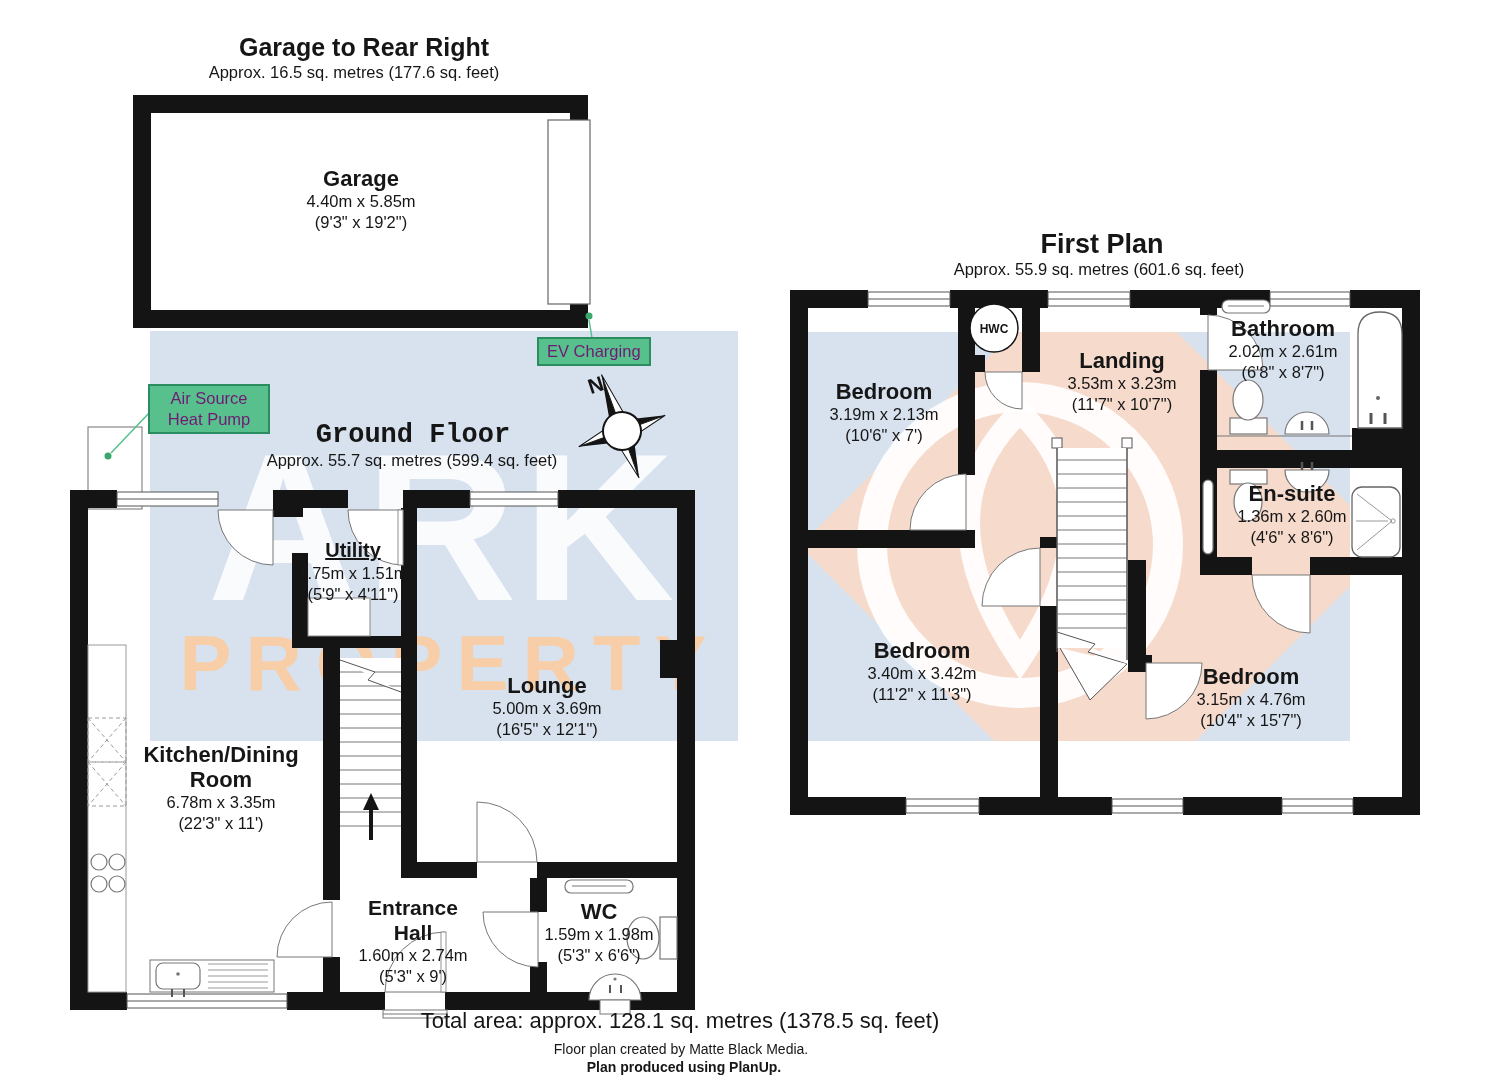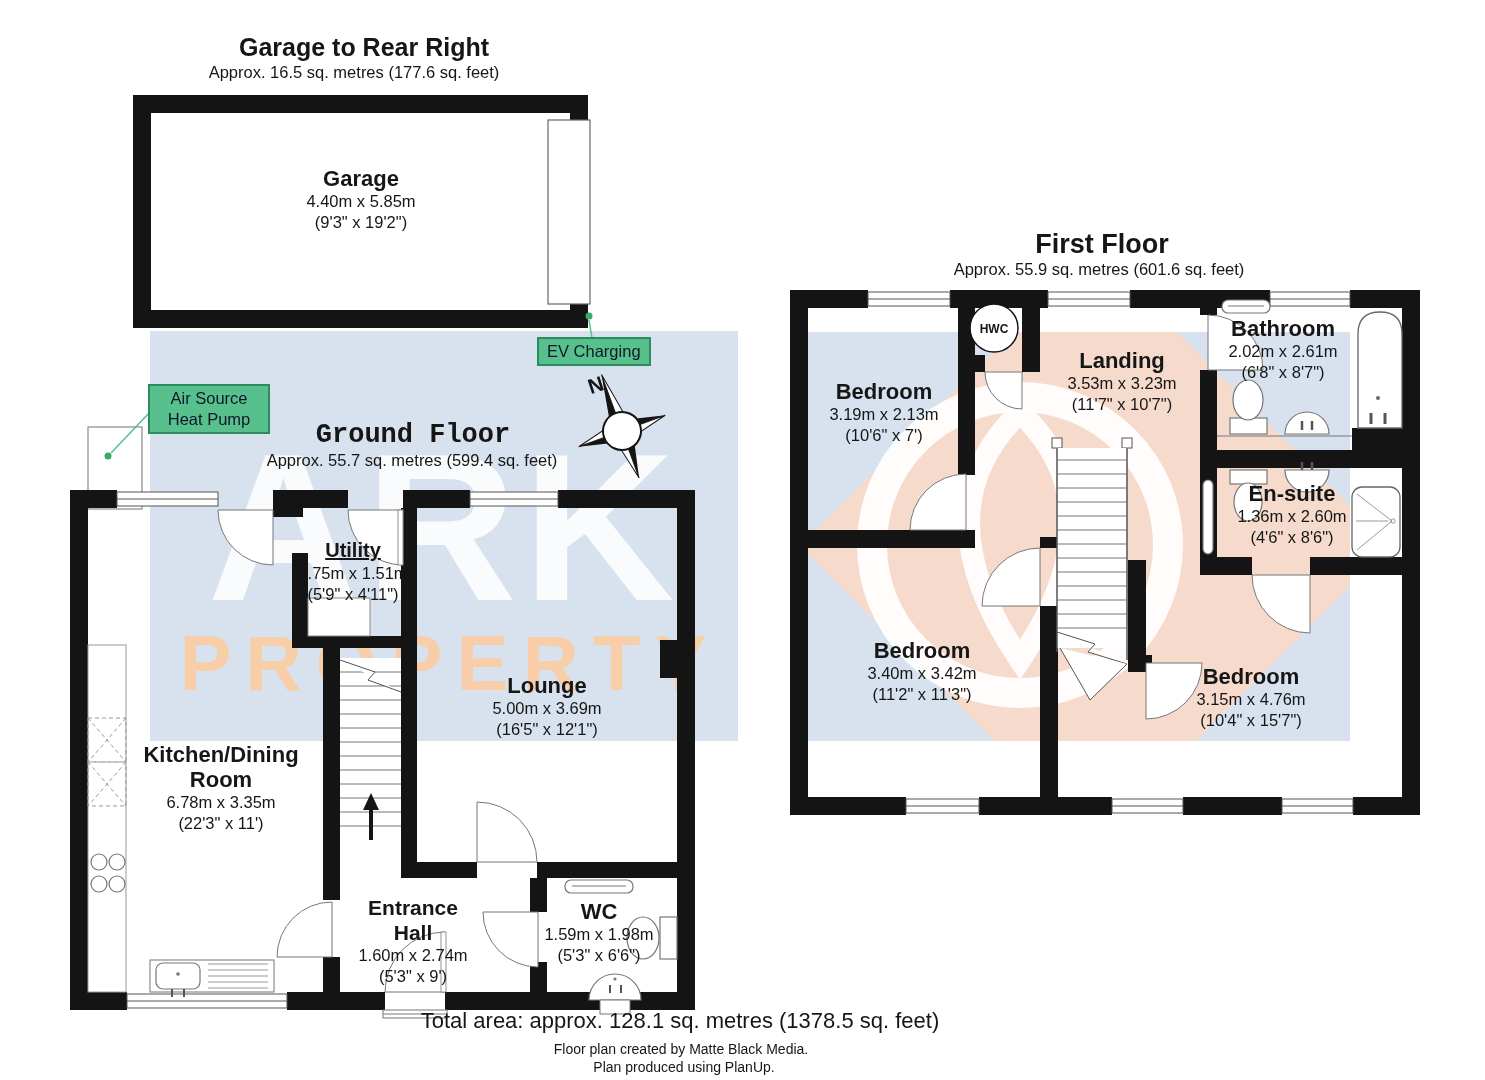--- a/index.html
+++ b/index.html
@@ -10,21 +10,21 @@
   #plan-layer{z-index:2;}
   .txt{position:absolute;z-index:3;transform:translateX(-50%);text-align:center;white-space:nowrap;}
   .floor-title{font-size:27px;font-weight:bold;}
   .floor-sub{font-size:16.5px;}
   .g-title{font-size:25px;font-weight:bold;}
   .room-label{position:absolute;z-index:3;transform:translateX(-50%);text-align:center;white-space:nowrap;}
   .room-name{font-size:22px;font-weight:bold;line-height:25px;}
   .room-dim{font-size:16.5px;line-height:21px;}
   .wrap{white-space:normal;}
   .green-box{position:absolute;z-index:3;background:#57c08d;border:2px solid #2a8c5f;
-             font-size:16.5px;line-height:21px;padding:2px 8px;text-align:center;color:#0f172a;}
+             font-size:16.5px;line-height:21px;padding:2px 8px;text-align:center;color:#701a75;}
   #footer-total{font-size:22px;}
   .credit{font-size:14px;line-height:18px;}
   .wm-ark{font-weight:bold;}
 </style>
 </head>
 <body>
 
 <div id="canvas">
 
   <svg id="wm-layer" width="1485" height="1080" viewBox="0 0 1485 1080">
@@ -314,21 +314,21 @@
       </g>
     </g>
   </svg>
 
   <div class="txt g-title" style="left:355px;top:33px;margin-left:9px;">Garage to Rear Right</div>
   <div class="txt floor-sub" style="left:354px;top:63px;">Approx. 16.5 sq. metres (177.6 sq. feet)</div>
 
   <div class="txt floor-title" style="left:413px;top:420px;font-family:Liberation Mono, monospace;">Ground Floor</div>
   <div class="txt floor-sub" style="left:412px;top:451px;">Approx. 55.7 sq. metres (599.4 sq. feet)</div>
 
-  <div class="txt floor-title" style="left:1102px;top:229px;">First Floor</div>
+  <div class="txt floor-title" style="left:1102px;top:229px;">First Plan</div>
   <div class="txt floor-sub" style="left:1099px;top:260px;">Approx. 55.9 sq. metres (601.6 sq. feet)</div>
 
   <div class="room-label" style="left:361px;top:166px;">
     <div class="room-name">Garage</div>
     <div class="room-dim">4.40m x 5.85m</div>
     <div class="room-dim">(9'3" x 19'2")</div>
   </div>
   <div class="room-label" style="left:353px;top:538px;">
     <div class="room-name" style="font-size:20px;text-decoration:underline;">Utility</div>
     <div class="room-dim">1.75m x 1.51m</div>
@@ -383,15 +383,15 @@
     <div class="room-name">Bedroom</div>
     <div class="room-dim">3.15m x 4.76m</div>
     <div class="room-dim">(10'4" x 15'7")</div>
   </div>
 
   <div class="green-box" style="left:537px;top:337px;">EV Charging</div>
   <div class="green-box" style="left:148px;top:384px;width:102px;">Air Source Heat Pump</div>
 
   <div class="txt" id="footer-total" style="left:680px;top:1008px;">Total area: approx. 128.1 sq. metres (1378.5 sq. feet)</div>
   <div class="txt credit" style="left:681px;top:1040px;">Floor plan created by Matte Black Media.</div>
-  <div class="txt credit" style="left:684px;top:1058px;">Plan produced using PlanUp.</div>
+  <div class="txt credit" style="left:684px;top:1058px;font-weight:bold;">Plan produced using PlanUp.</div>
 
 </div>
 
 </body></html>

